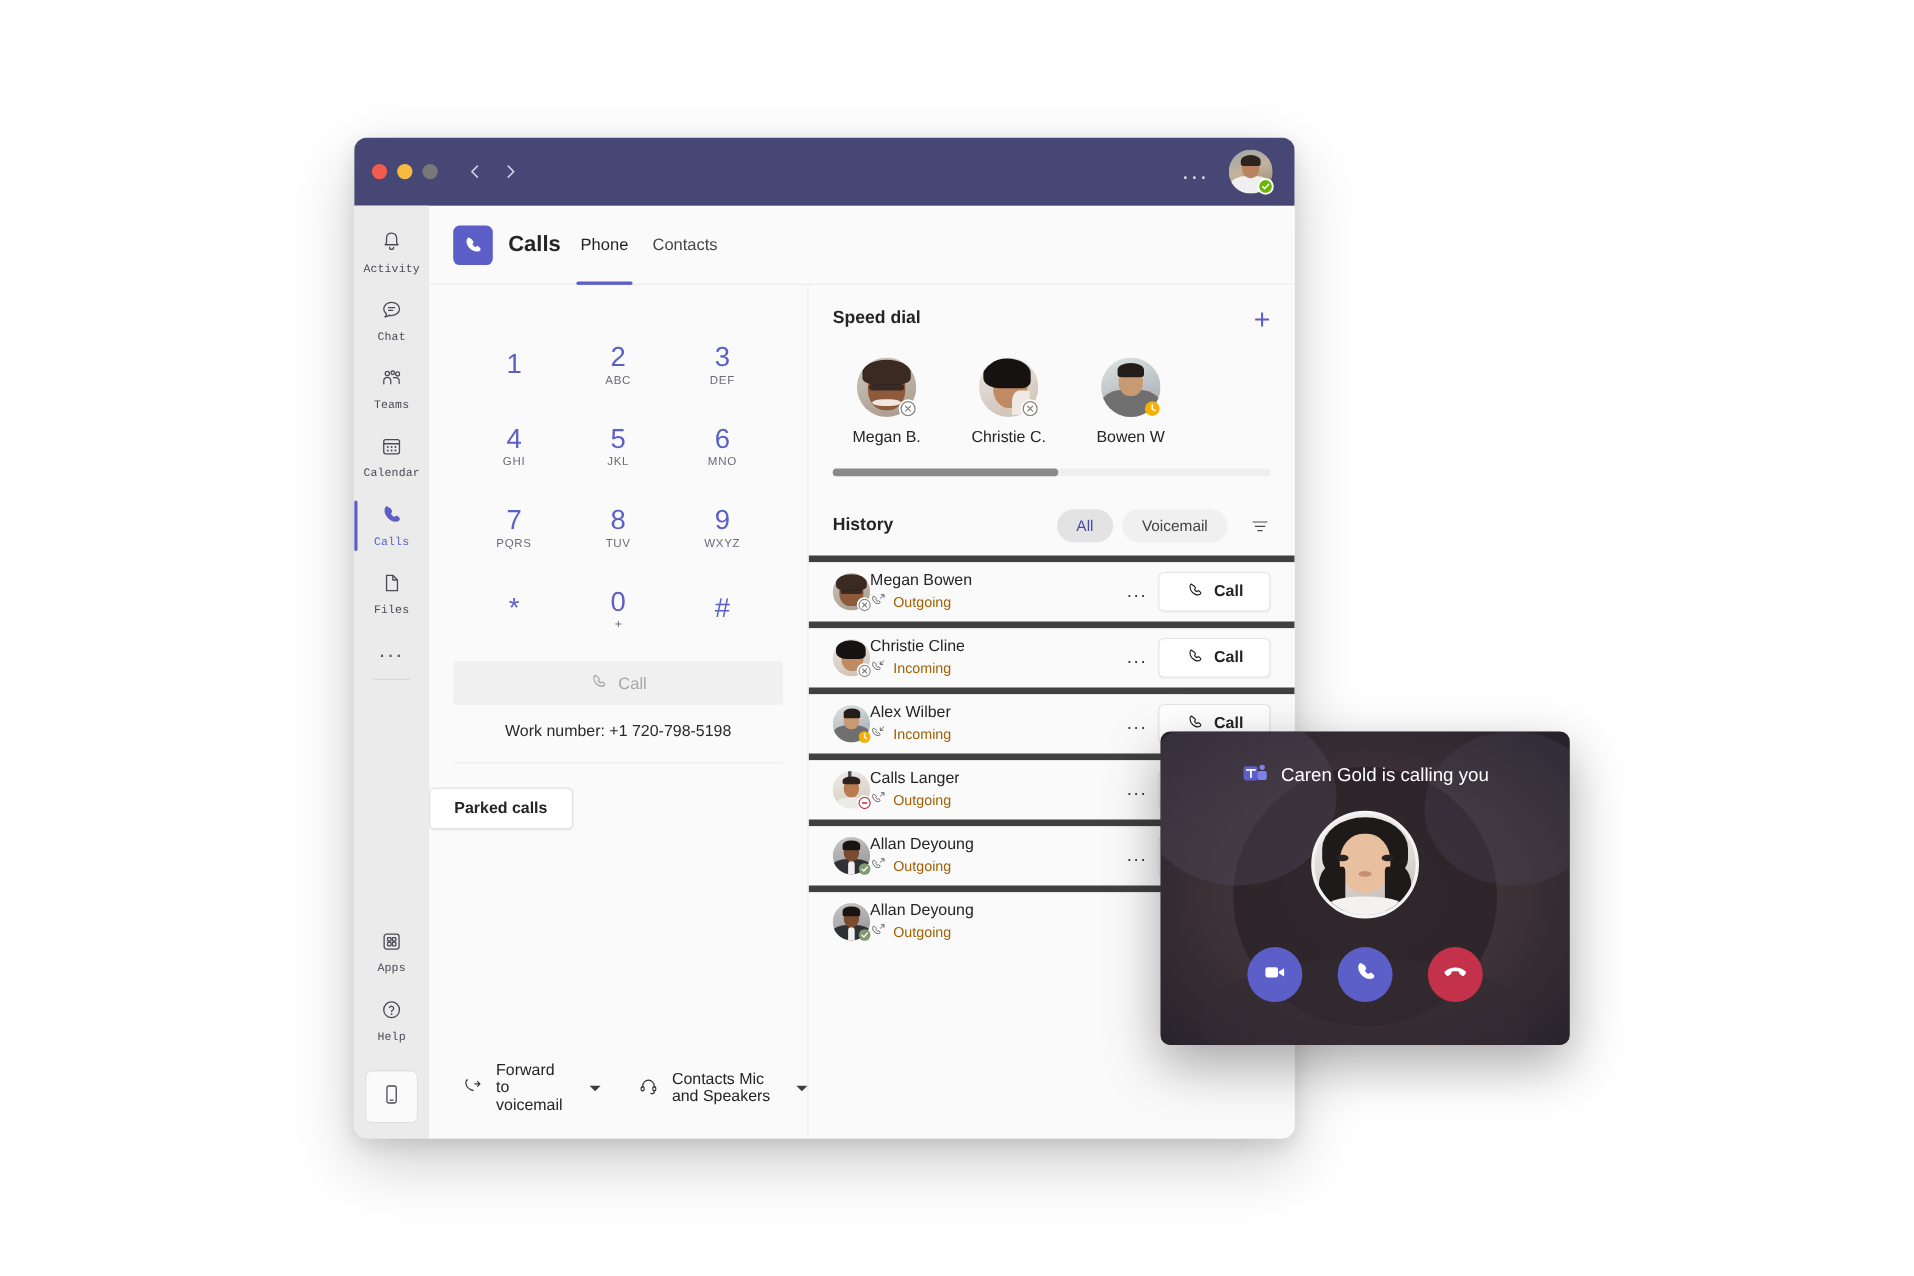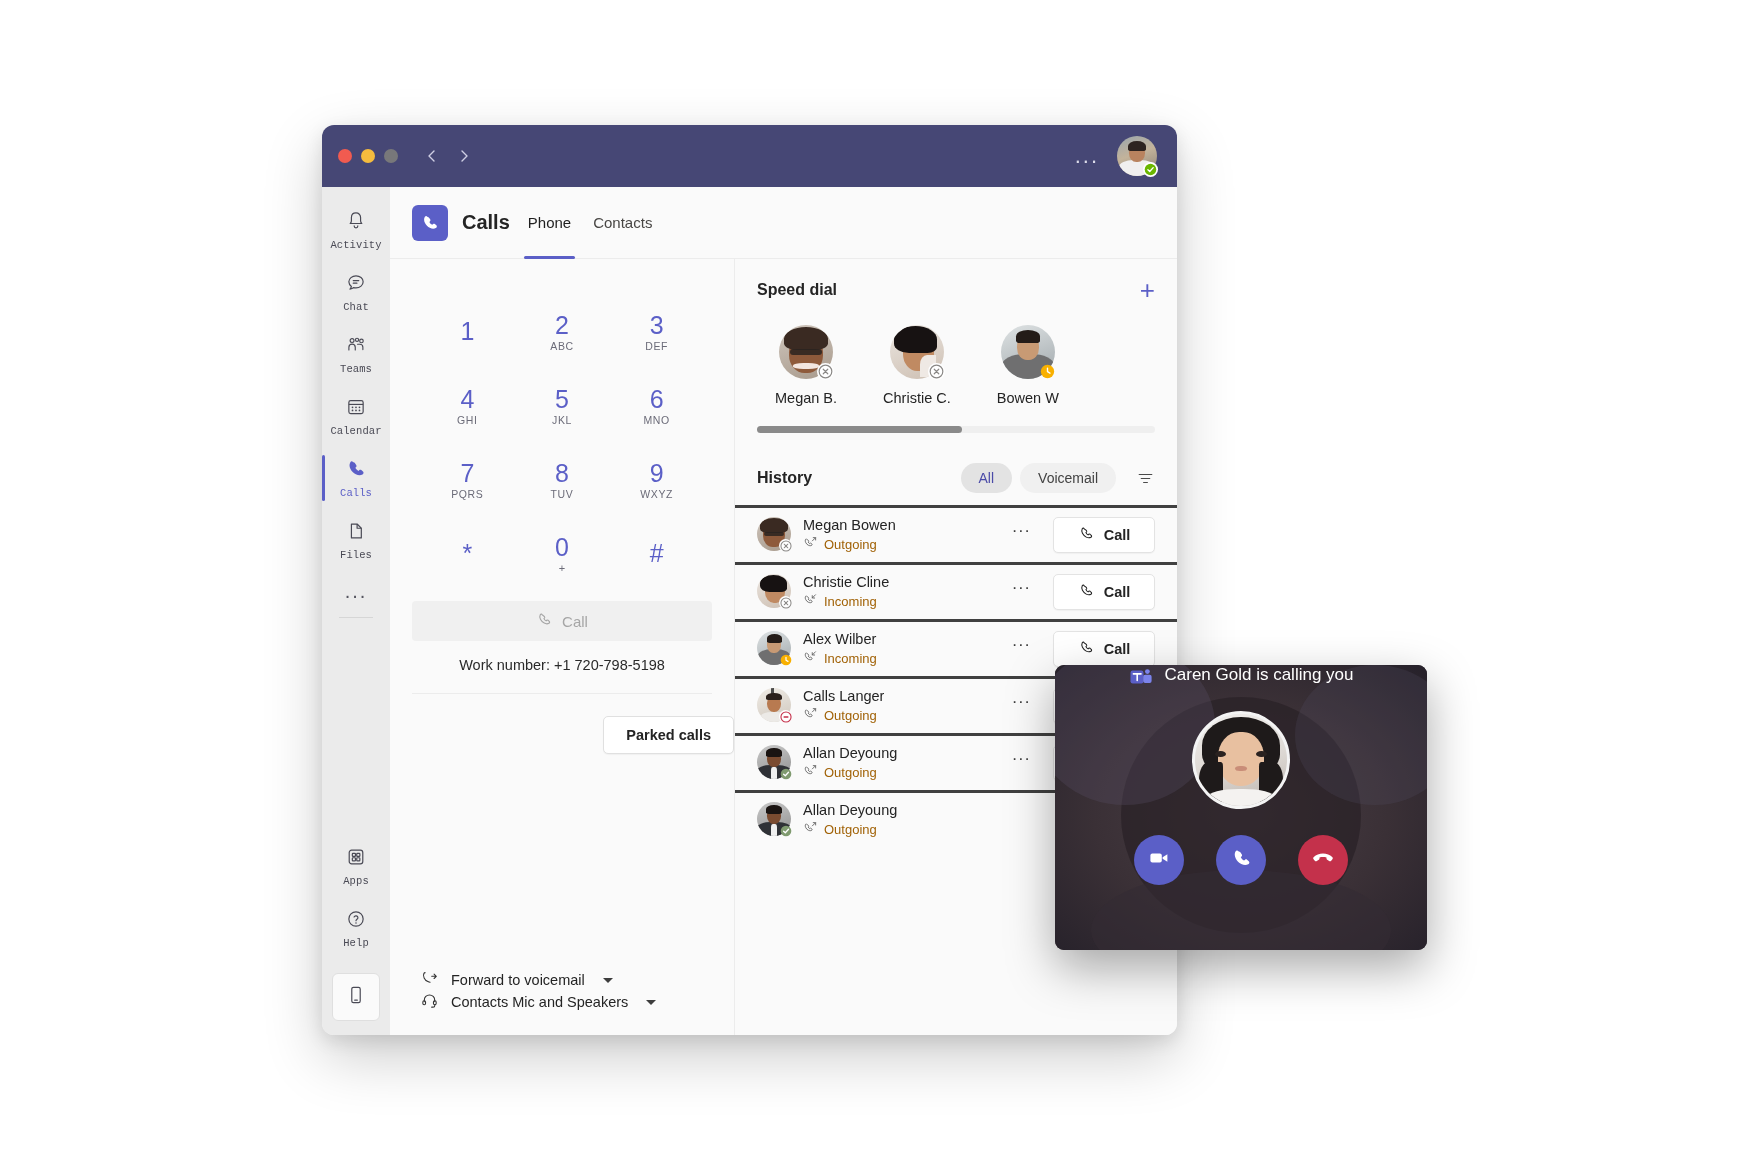--- a/index.html
+++ b/index.html
@@ -149,27 +149,27 @@
     margin: 16px 22px 0 22px; height: 40px; border-radius: 4px;
     background: #f0f0f0; color: #a6a6a6;
     display: flex; align-items: center; justify-content: center; gap: 9px;
     font-size: 15px;
   }
   #work-number {
     margin-top: 16px; text-align: center;
     font-size: 14.5px; color: #2a2a2a;
   }
   #dial-sep { margin: 20px 22px 0 22px; height: 1px; background: #ececec; }
-  #parked-wrap { display: flex; justify-content: flex-end; margin-top: 22px; }
+  #parked-wrap { display: flex; justify-content: flex-start; margin-top: 22px; }
   #parked-btn {
     border: 1px solid #e0e0e0; background: #fff; border-radius: 5px;
     padding: 10px 22px; font-size: 14.5px; font-weight: bold; color: #242424;
     box-shadow: 0 1px 1px rgba(0,0,0,.04);
   }
-  #dial-footer { margin-top: auto; padding: 0 0 22px 30px; display: flex; flex-direction: column; gap: 0; }
+  #dial-footer { margin-top: auto; padding: 0 0 22px 30px; display: flex; flex-direction: row; gap: 34px; }
   .foot-row { display: flex; align-items: center; gap: 12px; color: #242424; font-size: 14.5px; }
   .caret { width: 0; height: 0; border-left: 5px solid transparent; border-right: 5px solid transparent; border-top: 5.5px solid #3d3d3d; margin-left: 6px; }
 
   
   #right-pane { flex: 1; min-width: 0; display: flex; flex-direction: column; padding: 18px 0 0 0; background: #fafafa; }
   .pane-head { display: flex; align-items: center; padding: 0 22px; }
   .pane-title { font-size: 16px; font-weight: bold; color: #242424; }
   #add-speed-dial { margin-left: auto; color: #5b5fc7; font-size: 26px; font-weight: 300; line-height: 1; }
 
   #speed-dial-list { display: flex; gap: 46px; padding: 22px 0 0 40px; }
@@ -182,23 +182,23 @@
   .pill {
     padding: 7px 18px; border-radius: 16px; font-size: 14px;
     background: #f0f0f0; color: #424242;
   }
   .pill.active { background: #e3e3e3; color: #4b4ba8; }
   #pill-group { margin-left: auto; display: flex; gap: 8px; align-items: center; }
   #filter-icon { margin-left: 12px; color: #4b4b4b; display: flex; }
 
   #history-list { margin-top: 12px; }
   .hist-row {
-    display: flex; align-items: flex-start; gap: 12px;
+    display: flex; align-items: center; 
     padding: 9px 22px 9px 22px;
-    border-top: 3px solid #404040;
+    border-top: 6px solid #404040;
     min-height: 50px;
   }
   .hist-texts { min-width: 0; display: flex; flex-direction: column; gap: 2px; }
   .hist-name { font-size: 14.5px; color: #242424; white-space: nowrap; overflow: hidden; text-overflow: ellipsis; max-width: 120px; }
   .hist-dir { font-size: 13px; color: #a16207; display: flex; align-items: center; gap: 6px; }
   .hist-more { color: #3b3b3b; font-size: 17px; letter-spacing: 1.5px; margin-left: auto; padding-left: 8px; }
   .hist-call-btn {
     flex: none; margin-left: 10px; width: 102px; height: 36px;
     border: 1px solid #e3e3e3; background: #fff; border-radius: 5px;
     display: flex; align-items: center; justify-content: center; gap: 9px;
@@ -211,22 +211,22 @@
     position: absolute;
     left: 1055px; top: 665px;
     width: 372px; height: 285px;
     border-radius: 9px;
     overflow: hidden;
     box-shadow: 0 18px 48px rgba(0,0,0,.34);
     background: #3a3138;
   }
   #toast-bg { position: absolute; inset: 0; }
   #toast-head {
-    position: relative; display: flex; align-items: flex-start; justify-content: center;
-    gap: 12px; 
+    position: relative; display: flex; align-items: flex-end; justify-content: center;
+    gap: 12px; padding-top: 26px;
   }
   #toast-title { color: #ffffff; font-size: 17px; }
   #teams-logo { width: 24px; height: 24px; flex: none; }
   #toast-avatar {
     position: relative; margin: 22px auto 0 auto;
     width: 98px; height: 98px; border-radius: 50%;
     border: 3px solid #f4f4f4; overflow: hidden; background: #e8e8e8;
   }
   #toast-actions {
     position: relative; display: flex; justify-content: center; gap: 32px;

